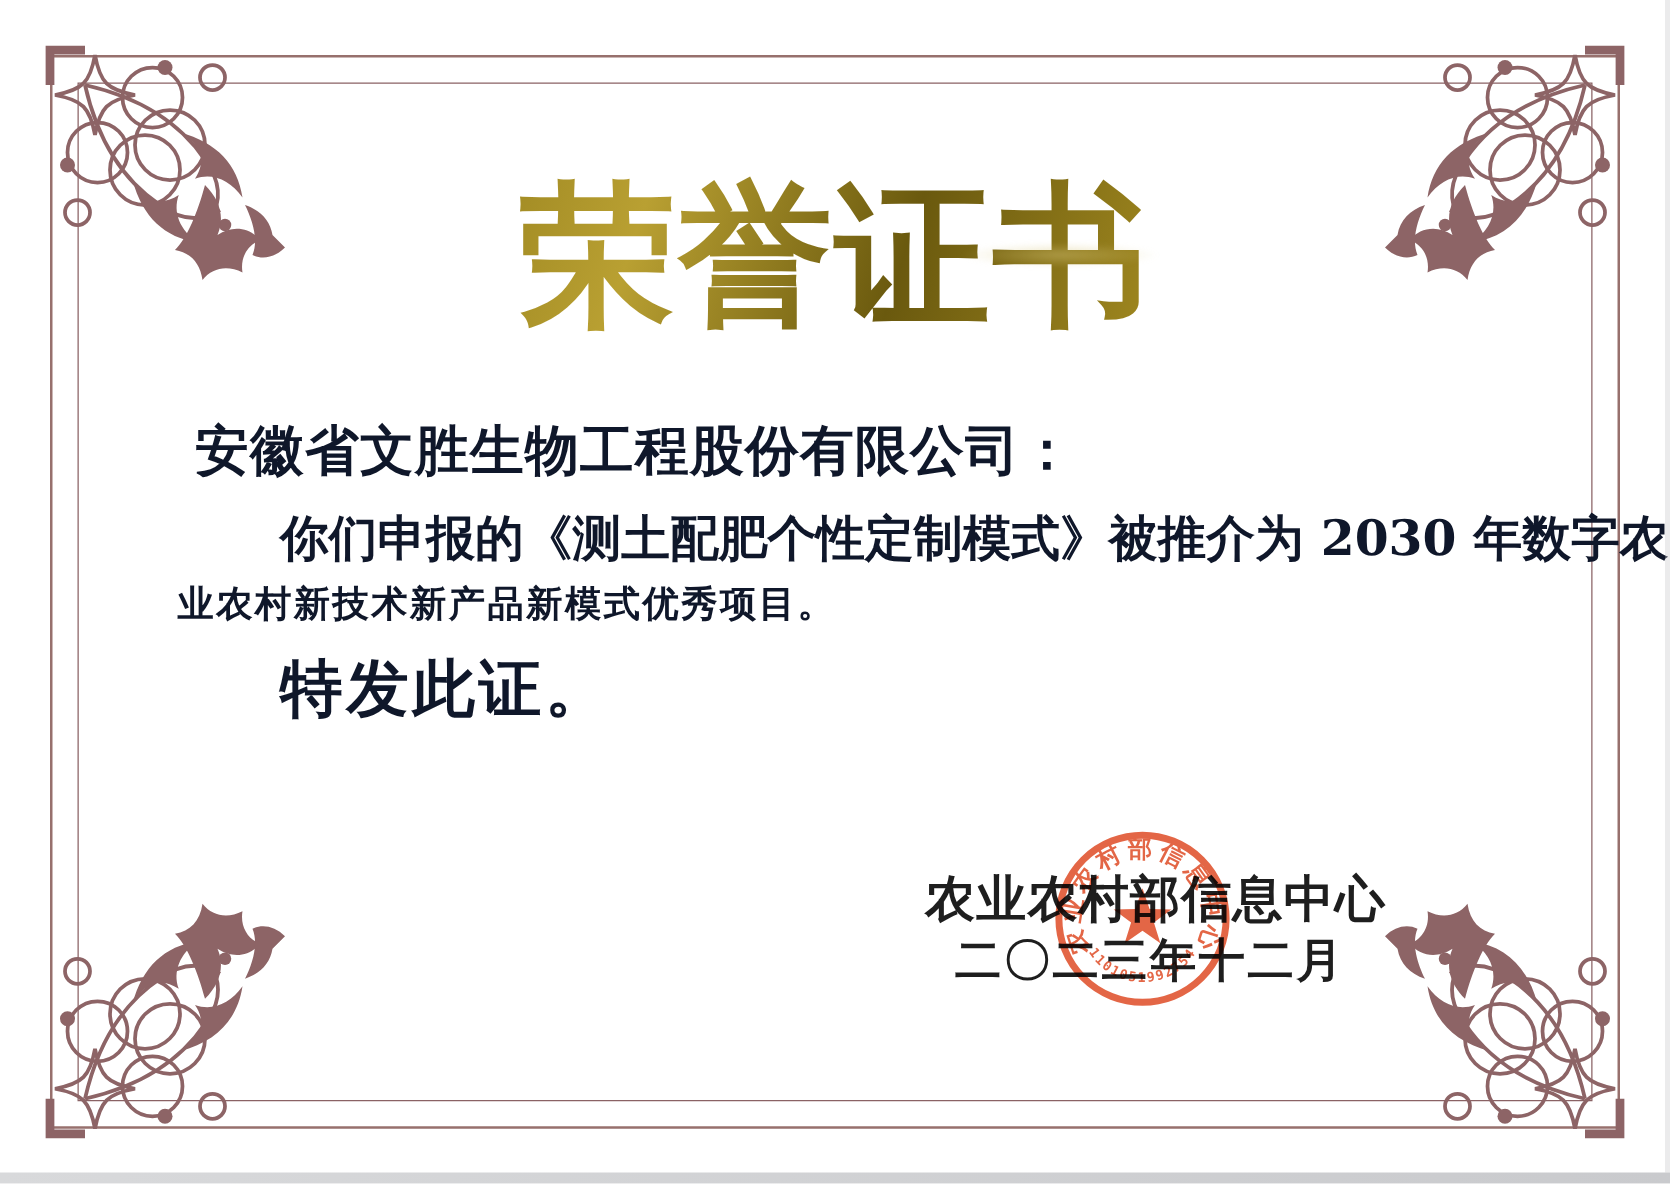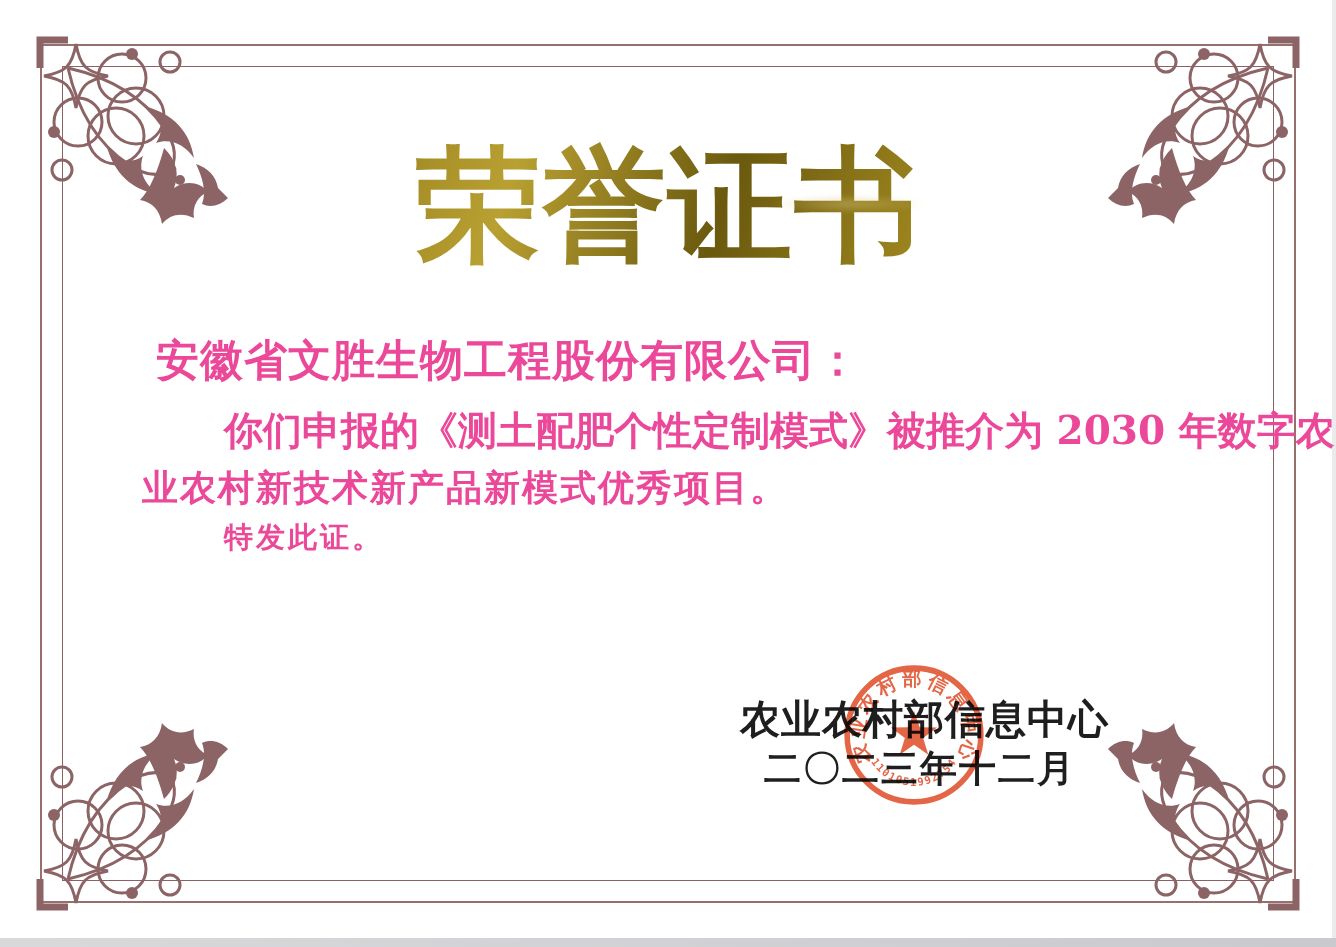--- a/index.html
+++ b/index.html
@@ -29,25 +29,25 @@
     background:linear-gradient(108deg,#5f4f0c 4%,#8d7817 22%,#b9a032 38%,#6a590e 54%,#a78e22 72%,#7c680f 92%);
     -webkit-background-clip:text;background-clip:text;color:transparent;
     font-family:"DejaVu Serif", serif;
   }
   .gold-smear{
     position:absolute;left:768px;top:194px;width:160px;height:20px;
     background:radial-gradient(ellipse at center, rgba(216,198,122,0.45), rgba(216,198,122,0) 70%);
     filter:blur(2px);
   }
   
-  .bodytext p{position:absolute;margin:0;color:#ec4899;white-space:nowrap;}
+  .bodytext p{position:absolute;margin:0;color:#0f172a;white-space:nowrap;}
   .recipient{left:156px;top:332px;font-size:43px;font-weight:700;letter-spacing:1px;}
   .line1{left:224px;top:404px;font-size:39px;font-weight:600;letter-spacing:0px;}
-  .line2{left:142px;top:464px;font-size:36px;font-weight:600;letter-spacing:2px;}
-  .closing{left:224px;top:518px;font-size:29px;font-weight:600;letter-spacing:3px;}
+  .line2{left:142px;top:464px;font-size:29px;font-weight:600;letter-spacing:2px;}
+  .closing{left:224px;top:518px;font-size:50px;font-weight:600;letter-spacing:3px;}
   
   .issuer{
     position:absolute;left:740px;top:692px;width:360px;margin:0;text-align:center;
     font-size:40px;font-weight:700;color:#1e1e1e;white-space:nowrap;letter-spacing:1px;
   }
   .date{
     position:absolute;left:740px;top:744px;width:360px;margin:0;text-align:center;
     font-size:37px;font-weight:700;color:#1e1e1e;white-space:nowrap;letter-spacing:2px;
   }
   

